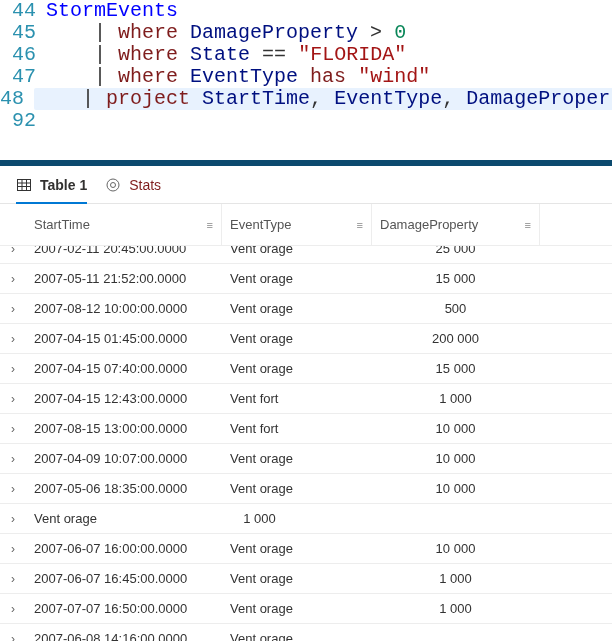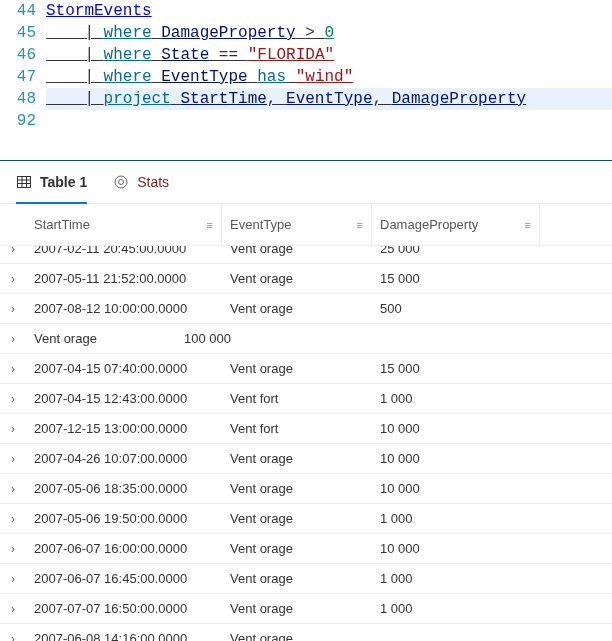--- a/index.html
+++ b/index.html
@@ -7,57 +7,57 @@
     font-family: "Segoe UI", Tahoma, sans-serif;
     font-size: 13px;
     color: #333;
     background: #fff;
     width: 612px;
     overflow: hidden;
   }
   
   .editor {
     font-family: Consolas, "Courier New", monospace;
-    font-size: 16px;
+    font-size: 20px;
     line-height: 22px;
     padding-bottom: 6px;
   }
   .code-line {
     display: flex;
     align-items: baseline;
     white-space: pre;
   }
   .gutter {
     width: 46px;
     text-align: right;
     padding-right: 10px;
     color: #2b91af;
     user-select: none;
   }
-  .line-fragment { white-space: pre; text-decoration: underline; }
+  .line-fragment { white-space: pre; }
   .tok-table   { color: #0000ff; }
-  .tok-op      { color: #0369a1; } 
+  .tok-op      { color: #7f1d1d; } 
   .tok-field   { color: #001080; }
   .tok-punct   { color: #333333; }
   .tok-num     { color: #098658; }
   .tok-str     { color: #a31515; }
   .tok-plain   { color: #333333; }
   .line-hl {
     background: #e8f2fe;
     border-radius: 2px;
     padding-right: 400px; 
     margin-right: -400px;
   }
 
   
   .tabstrip {
-    border-top: 1px solid #0c4a6e;
+    border-top: 6px solid #0c4a6e;
     border-bottom: 1px solid #e5e5e5;
     display: flex;
-    gap: 26px;
+    gap: 18px;
     padding: 0 16px;
     height: 44px;
     align-items: center;
     margin-top: 22px;
   }
   .tab {
     display: flex;
     align-items: center;
     gap: 8px;
     font-size: 14px;
@@ -102,21 +102,21 @@
     display: flex;
     align-items: center;
     justify-content: space-between;
     border-right: 1px solid transparent;
   }
   .grid-header-row .col { border-right: 1px solid #ededed; height: 100%; }
   .col-start { width: 196px; }
   .col-type  { width: 150px; }
   .col-dmg   { width: 168px; justify-content: flex-end; }
   .grid-header-row .col-dmg { justify-content: space-between; }
-  .dmg-text { flex: 1; text-align: left; }
+  .dmg-text { flex: 1; text-align: center; }
   .sort-icon { color: #888; font-size: 11px; }
   .partial-top {
     height: 18px;
     overflow: hidden;
     position: relative;
   }
   .partial-top .grid-row {
     position: absolute;
     bottom: 0;
     left: 0; right: 0;
@@ -211,25 +211,28 @@
         </div>
         <div class="col col-type">
           <span>Vent orage</span>
         </div>
         <div class="col col-dmg">
           <span class="dmg-text">500</span>
         </div>
       </div>
       <div class="grid-row">
         <div class="expander-cell">›</div>
-        <div class="col col-type">
-          <span>Vent orage</span>
-        </div>
-        <div class="col col-dmg">
-          <span class="dmg-text">100 000</span>
+        <div class="col col-start">
+          <span>2007-04-15 01:45:00.0000</span>
+        </div>
+        <div class="col col-type">
+          <span>Vent orage</span>
+        </div>
+        <div class="col col-dmg">
+          <span class="dmg-text">200 000</span>
         </div>
       </div>
       <div class="grid-row">
         <div class="expander-cell">›</div>
         <div class="col col-start">
           <span>2007-04-15 07:40:00.0000</span>
         </div>
         <div class="col col-type">
           <span>Vent orage</span>
         </div>
@@ -245,33 +248,33 @@
         <div class="col col-type">
           <span>Vent fort</span>
         </div>
         <div class="col col-dmg">
           <span class="dmg-text">1 000</span>
         </div>
       </div>
       <div class="grid-row">
         <div class="expander-cell">›</div>
         <div class="col col-start">
-          <span>2007-12-15 13:00:00.0000</span>
+          <span>2007-08-15 13:00:00.0000</span>
         </div>
         <div class="col col-type">
           <span>Vent fort</span>
         </div>
         <div class="col col-dmg">
           <span class="dmg-text">10 000</span>
         </div>
       </div>
       <div class="grid-row">
         <div class="expander-cell">›</div>
         <div class="col col-start">
-          <span>2007-04-26 10:07:00.0000</span>
+          <span>2007-04-09 10:07:00.0000</span>
         </div>
         <div class="col col-type">
           <span>Vent orage</span>
         </div>
         <div class="col col-dmg">
           <span class="dmg-text">10 000</span>
         </div>
       </div>
       <div class="grid-row">
         <div class="expander-cell">›</div>
@@ -280,23 +283,20 @@
         </div>
         <div class="col col-type">
           <span>Vent orage</span>
         </div>
         <div class="col col-dmg">
           <span class="dmg-text">10 000</span>
         </div>
       </div>
       <div class="grid-row">
         <div class="expander-cell">›</div>
-        <div class="col col-start">
-          <span>2007-05-06 19:50:00.0000</span>
-        </div>
         <div class="col col-type">
           <span>Vent orage</span>
         </div>
         <div class="col col-dmg">
           <span class="dmg-text">1 000</span>
         </div>
       </div>
       <div class="grid-row">
         <div class="expander-cell">›</div>
         <div class="col col-start">

